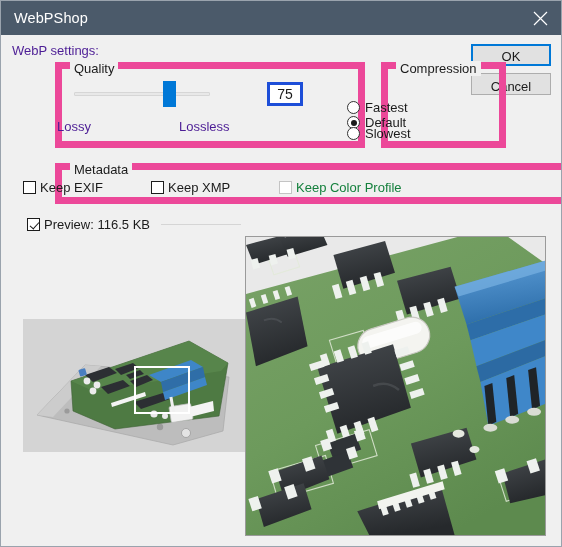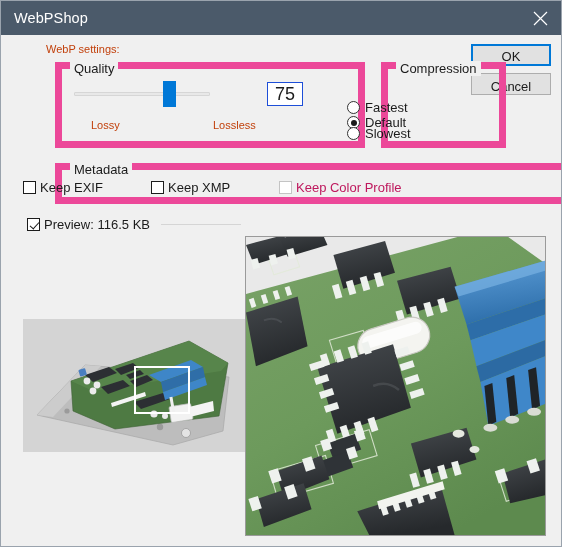--- a/index.html
+++ b/index.html
@@ -44,23 +44,22 @@
 
   
   .content {
     position: absolute; left: 0; top: 34px;
     width: 562px; height: 513px;
     background: #f0f0f0;
   }
 
   .label-plain {
     position: absolute;
-    font-size: 11px;
-    color: #c2410c;
-    margin-left: 34px;
+    font-size: 13px;
+    color: #4c1d95;
   }
 
   
   .groupbox {
     position: absolute;
     border: 7px solid #ec4899;
     box-sizing: border-box;
     margin-left: 42px;
   }
   .groupbox > .gb-title {
@@ -86,24 +85,24 @@
     position: absolute;
     width: 13px; height: 26px;
     background: #0078d7;
     cursor: default;
   }
 
   
   .numbox {
     position: absolute;
     background: #ffffff;
-    border: 1px solid #1d4ed8;
+    border: 3px solid #1d4ed8;
     box-sizing: border-box;
     display: flex; align-items: center; justify-content: center;
-    font-size: 18px;
+    font-size: 14px;
     color: #1b1b1b;
   }
 
   
   .btn {
     position: absolute;
     box-sizing: border-box;
     background: #e1e1e1;
     border: 1px solid #adadad;
     display: flex; align-items: flex-end; justify-content: center;
@@ -141,21 +140,21 @@
     background: #1b1b1b;
   }
 
   
   .check-row {
     position: absolute;
     display: flex; align-items: center;
     font-size: 13px; color: #1b1b1b;
     cursor: default;
   }
-  .check-row.disabled { color: #be185d; }
+  .check-row.disabled { color: #15803d; }
   .check-mark {
     width: 13px; height: 13px;
     border: 1px solid #1b1b1b;
     background: #ffffff;
     box-sizing: border-box;
     margin-right: 4px;
     position: relative;
     flex: none;
   }
   .check-row.disabled .check-mark { border-color: #c4c4c4; }

